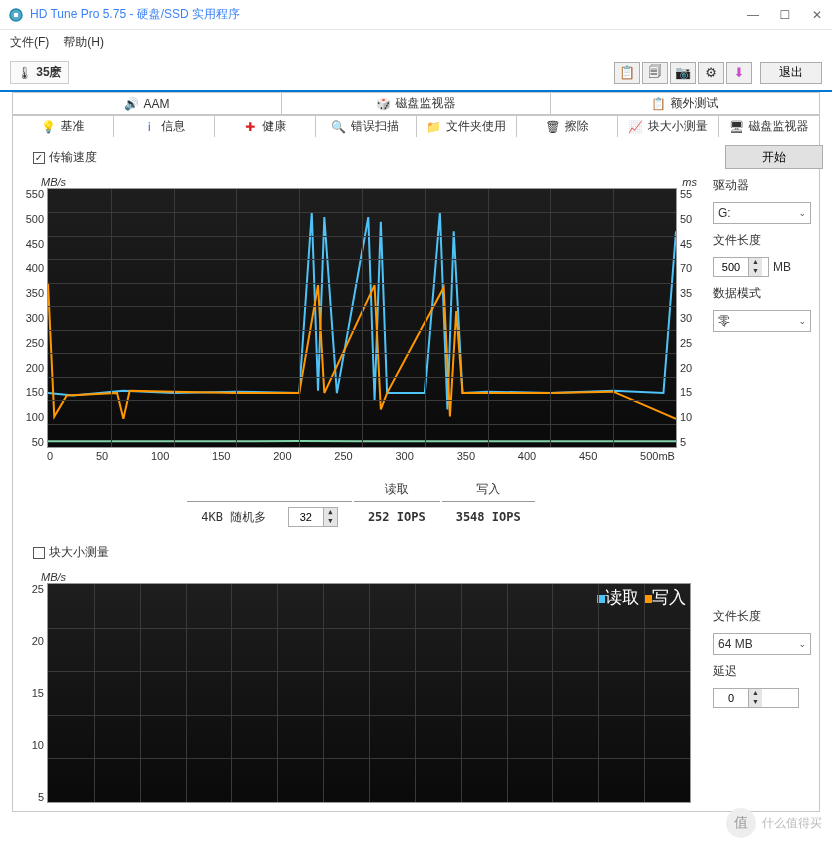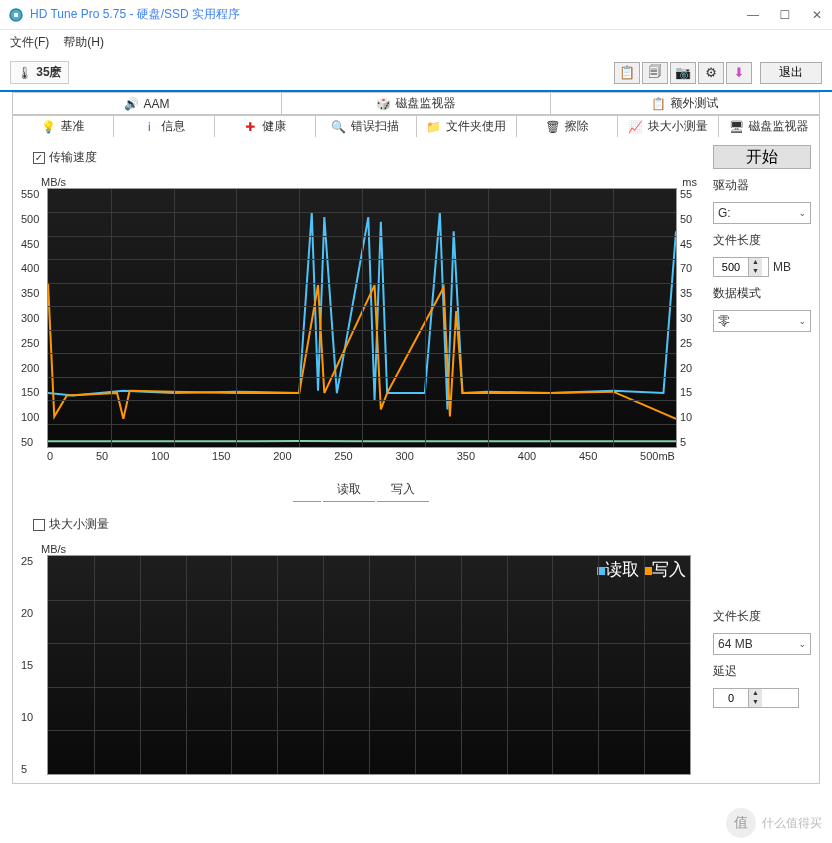--- a/index.html
+++ b/index.html
@@ -24,43 +24,43 @@
 .tab { flex: 1; display: flex; align-items: center; justify-content: center; gap: 5px; height: 22px; font-size: 12px; border: 1px solid #c7c7c7; border-bottom: none; background: #fff; margin-right: -1px; }
 .tab:last-child { margin-right: 0; }
 .tab.selected { background: #fff; border-top: 1px solid #c7c7c7; position: relative; z-index: 1; }
 .tab .ti { width: 14px; height: 14px; display: inline-flex; align-items: center; justify-content: center; font-size: 12px; }
 .panel { border: 1px solid #c7c7c7; border-top: none; padding: 8px; display: flex; gap: 12px; }
 .left-col { flex: 1; display: flex; flex-direction: column; gap: 8px; }
 .right-col { width: 98px; display: flex; flex-direction: column; gap: 8px; }
 .chk-row { display: flex; align-items: center; gap: 4px; margin: 4px 0 2px 12px; }
 .chk { width: 12px; height: 12px; border: 1px solid #555; display: inline-flex; align-items: center; justify-content: center; font-size: 10px; line-height: 1; }
 .chart-wrap { position: relative; }
-.chart-head { display: flex; font-size: 11px; color: #333; }
+.chart-head { display: flex; font-size: 11px; color: #333; font-style: italic; }
 .chart-left-lbl { margin-left: 20px; }
 .chart-right-lbl { margin-left: auto; margin-right: 4px; }
 .chart-body { display: flex; }
-.yaxis, .raxis { display: flex; flex-direction: column; justify-content: space-between; font-size: 11px; text-align: left; }
+.yaxis, .raxis { display: flex; flex-direction: column; justify-content: space-between; font-size: 11px; text-align: right; }
 .yaxis { width: 26px; padding-right: 3px; }
 .raxis { width: 24px; padding-left: 3px; text-align: left; }
 .plot { flex: 1; height: 260px; background: linear-gradient(#1e1e1e,#0a0a0a); border: 1px solid #999; position: relative; overflow: hidden; }
 .plot.small { height: 220px; }
 .grid-h, .grid-v { position: absolute; background: #3a3a3a; }
 .grid-h { left: 0; right: 0; height: 1px; }
 .grid-v { top: 0; bottom: 0; width: 1px; }
 .xaxis { display: flex; justify-content: space-between; font-size: 11px; margin: 2px 26px 0 26px; }
 svg.trace { position: absolute; inset: 0; width: 100%; height: 100%; }
 .results-table { margin: 6px auto 0 auto; font-family: SimSun, monospace; font-size: 12px; }
 .results-table td { padding: 3px 14px; white-space: nowrap; }
 .results-table .hdr td { text-align: center; border-bottom: 1px solid #999; }
 .results-table td.val { text-align: right; font-weight: bold; }
 .num-input { display: flex; border: 1px solid #adadad; height: 20px; width: 50px; }
 .num-input input { border: none; width: 34px; text-align: center; font-size: 11px; }
 .num-input .spin { width: 14px; display: flex; flex-direction: column; border-left: 1px solid #adadad; }
 .num-input .spin div { flex: 1; font-size: 7px; text-align: center; line-height: 8px; background: #e5e5e5; }
-.btn { height: 24px; border: 1px solid #adadad; background: #e1e1e1; font-size: 16px; width: 100%; }
+.btn { height: 24px; border: 1px solid #adadad; background: #e1e1e1; font-size: 12px; width: 100%; margin-left: 12px; }
 .field-label { font-size: 12px; color: #333; }
 .select { height: 22px; border: 1px solid #adadad; display: flex; align-items: center; padding: 0 4px; background: #fff; }
 .select .dd { margin-left: auto; font-size: 9px; color: #555; }
 .side-num { display: flex; align-items: center; gap: 4px; }
 .legend { position: absolute; top: 2px; right: 4px; font-size: 17px; color: #fff; }
 .legend .sw { display: inline-block; width: 8px; height: 8px; vertical-align: middle; }
 .watermark { position: fixed; right: 10px; bottom: 5px; font-size: 12px; color: #bbb; display: flex; align-items: center; gap: 6px; }
 .watermark .circ { width: 30px; height: 30px; border-radius: 50%; background: #eee; display: flex; align-items: center; justify-content: center; font-size: 14px; color: #999; }
 </style>
 </head>
@@ -236,20 +236,31 @@
 
       <table class="results-table">
         <tbody>
             <tr class="hdr">
               <td></td>
               <td>读取</td>
               <td>写入</td>
             </tr>
         </tbody>
           <tbody id="res-body">
+            <tr>
+              <td>4KB 随机多<span> &nbsp; </span><span class="num-input" style="display: inline-flex; vertical-align: middle;">
+                  <input value="32" style="">
+                  <div class="spin">
+                    <div>▲</div>
+                    <div>▼</div>
+                  </div>
+                </span></td>
+              <td class="val">252 IOPS</td>
+              <td class="val">3548 IOPS</td>
+            </tr>
           </tbody>
       </table>
 
       <div class="chk-row">
         <span class="chk"></span>
         <span>块大小测量</span>
       </div>
 
       <div class="chart-wrap">
         <div class="chart-head">

